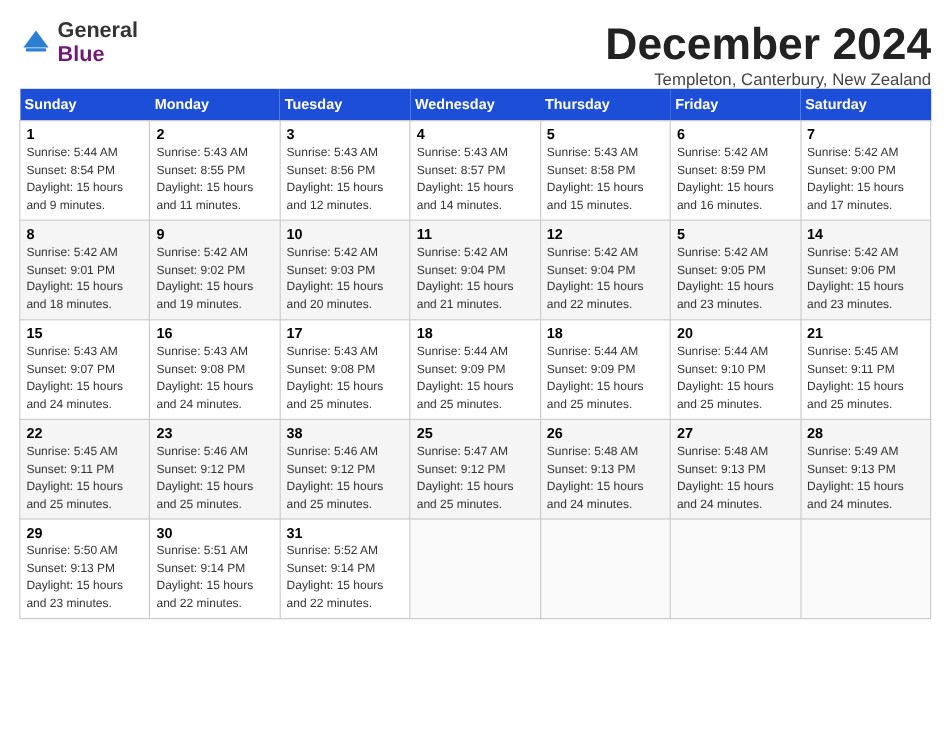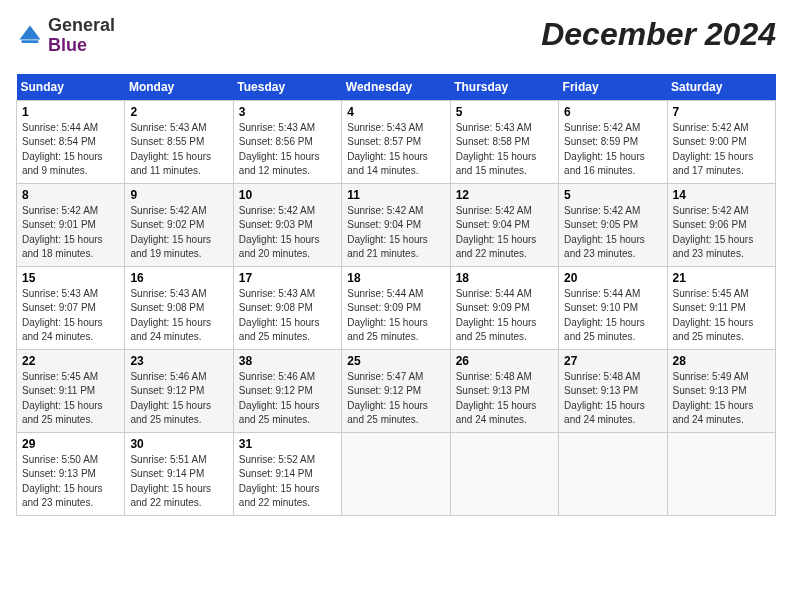--- a/index.html
+++ b/index.html
@@ -7,21 +7,21 @@
       font-family: Arial, sans-serif;
       background: #fff;
       width: 792px;
       min-height: 612px;
       padding: 16px;
     }
     .header-section {
       display: flex;
       justify-content: space-between;
       align-items: flex-start;
-      margin-bottom: 18px;
+      margin-bottom: 0;
     }
     .logo {
       display: flex;
       align-items: center;
       gap: 4px;
     }
     .logo-text {
       font-size: 18px;
       font-weight: bold;
       line-height: 1.1;
@@ -29,24 +29,23 @@
     .logo-general { color: #333; }
     .logo-blue { color: #701a75; }
     .logo-icon {
       width: 28px;
       height: 28px;
     }
     .title-section {
       text-align: right;
     }
     .calendar-title {
-      font-size: 32px;
+      font-size: 37px;
       font-weight: bold;
       color: #222;
-      font-style: italic;
     }
     .calendar-subtitle {
       font-size: 14px;
       color: #444;
     }
     table {
       width: 100%;
       border-collapse: collapse;
       font-size: 10.5px;
     }
@@ -93,20 +92,21 @@
       <polygon points="20,5 35,25 5,25" fill="#2b7fd4"></polygon>
       <rect x="8" y="26" width="24" height="4" fill="#2b7fd4" rx="1"></rect>
     </svg>
     <div class="logo-text">
       <span class="logo-general">General</span><br>
       <span class="logo-blue">Blue</span>
     </div>
   </div>
   <div class="title-section">
     <div class="calendar-title">December 2024</div>
+    <div class="calendar-subtitle">Templeton, Canterbury, New Zealand</div>
   </div>
 </div>
 
 <table>
   <thead>
     <tr>
     <th>Sunday</th>
         <th>Monday</th>
         <th>Tuesday</th>
         <th>Wednesday</th>

